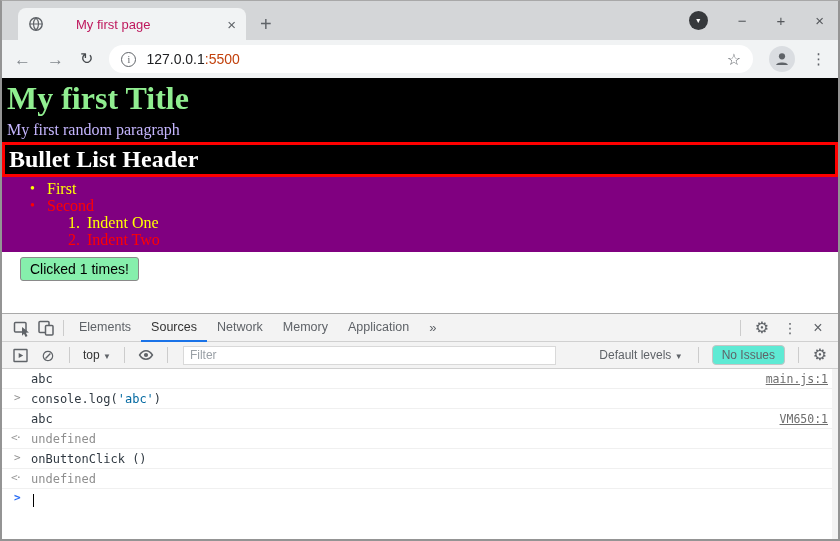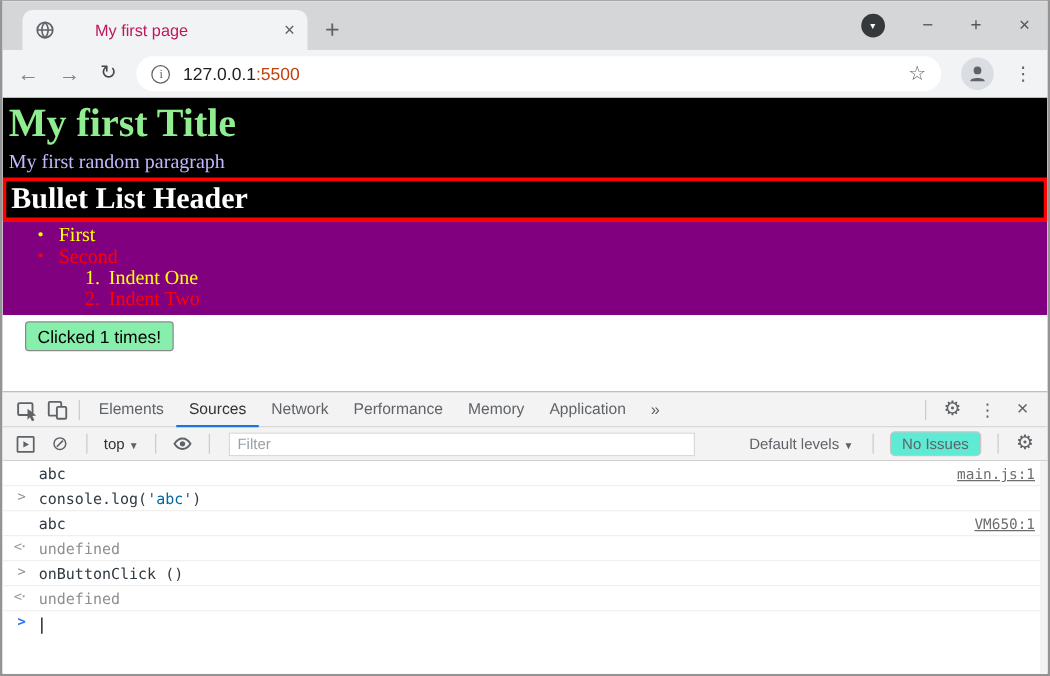--- a/index.html
+++ b/index.html
@@ -166,21 +166,20 @@
       <span class="dt-icon">
         <svg width="18" height="18" viewBox="0 0 18 18">
             <rect x="2" y="2.5" width="10" height="11" rx="1" fill="none" stroke="#5f6368" stroke-width="1.5"></rect>
             <rect x="8.5" y="6.5" width="7.5" height="9.5" rx="1" fill="#f3f3f3" stroke="#5f6368" stroke-width="1.5"></rect>
           </svg>
       </span>
       <span class="vsep"></span>
       <span class="dt-tab">Elements</span>
       <span class="dt-tab active" style="border-bottom-color: rgb(26, 115, 232);">Sources</span>
       <span class="dt-tab">Network</span>
-      <span class="dt-tab">Performance</span>
       <span class="dt-tab">Memory</span>
       <span class="dt-tab">Application</span>
       <span class="dt-overflow">»</span>
       <div class="dt-right">
         <span class="vsep"></span>
         <span class="dt-icon gear">⚙</span>
         <span class="dt-icon" style="color:#5f6368;font-size:14px;">⋮</span>
         <span class="dt-icon" style="color:#5f6368;font-size:16px;">×</span>
       </div>
     </div>

